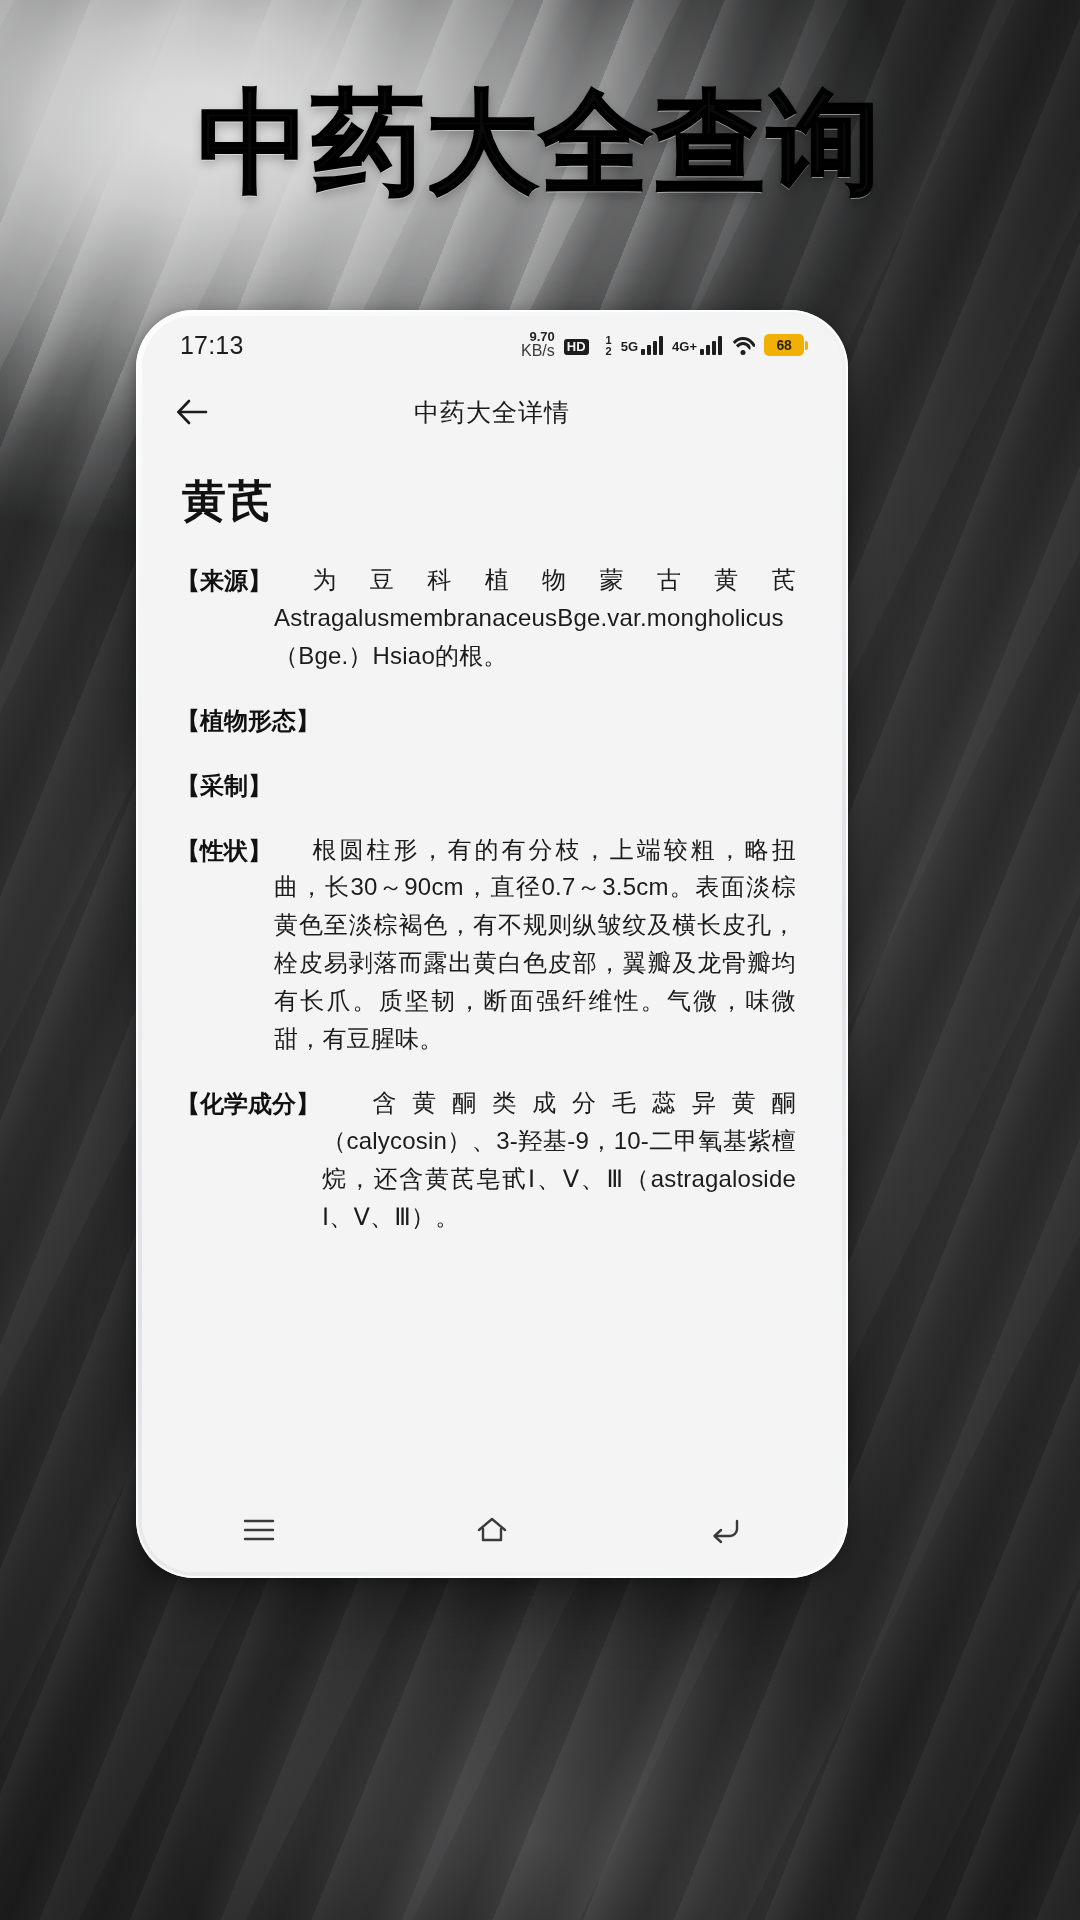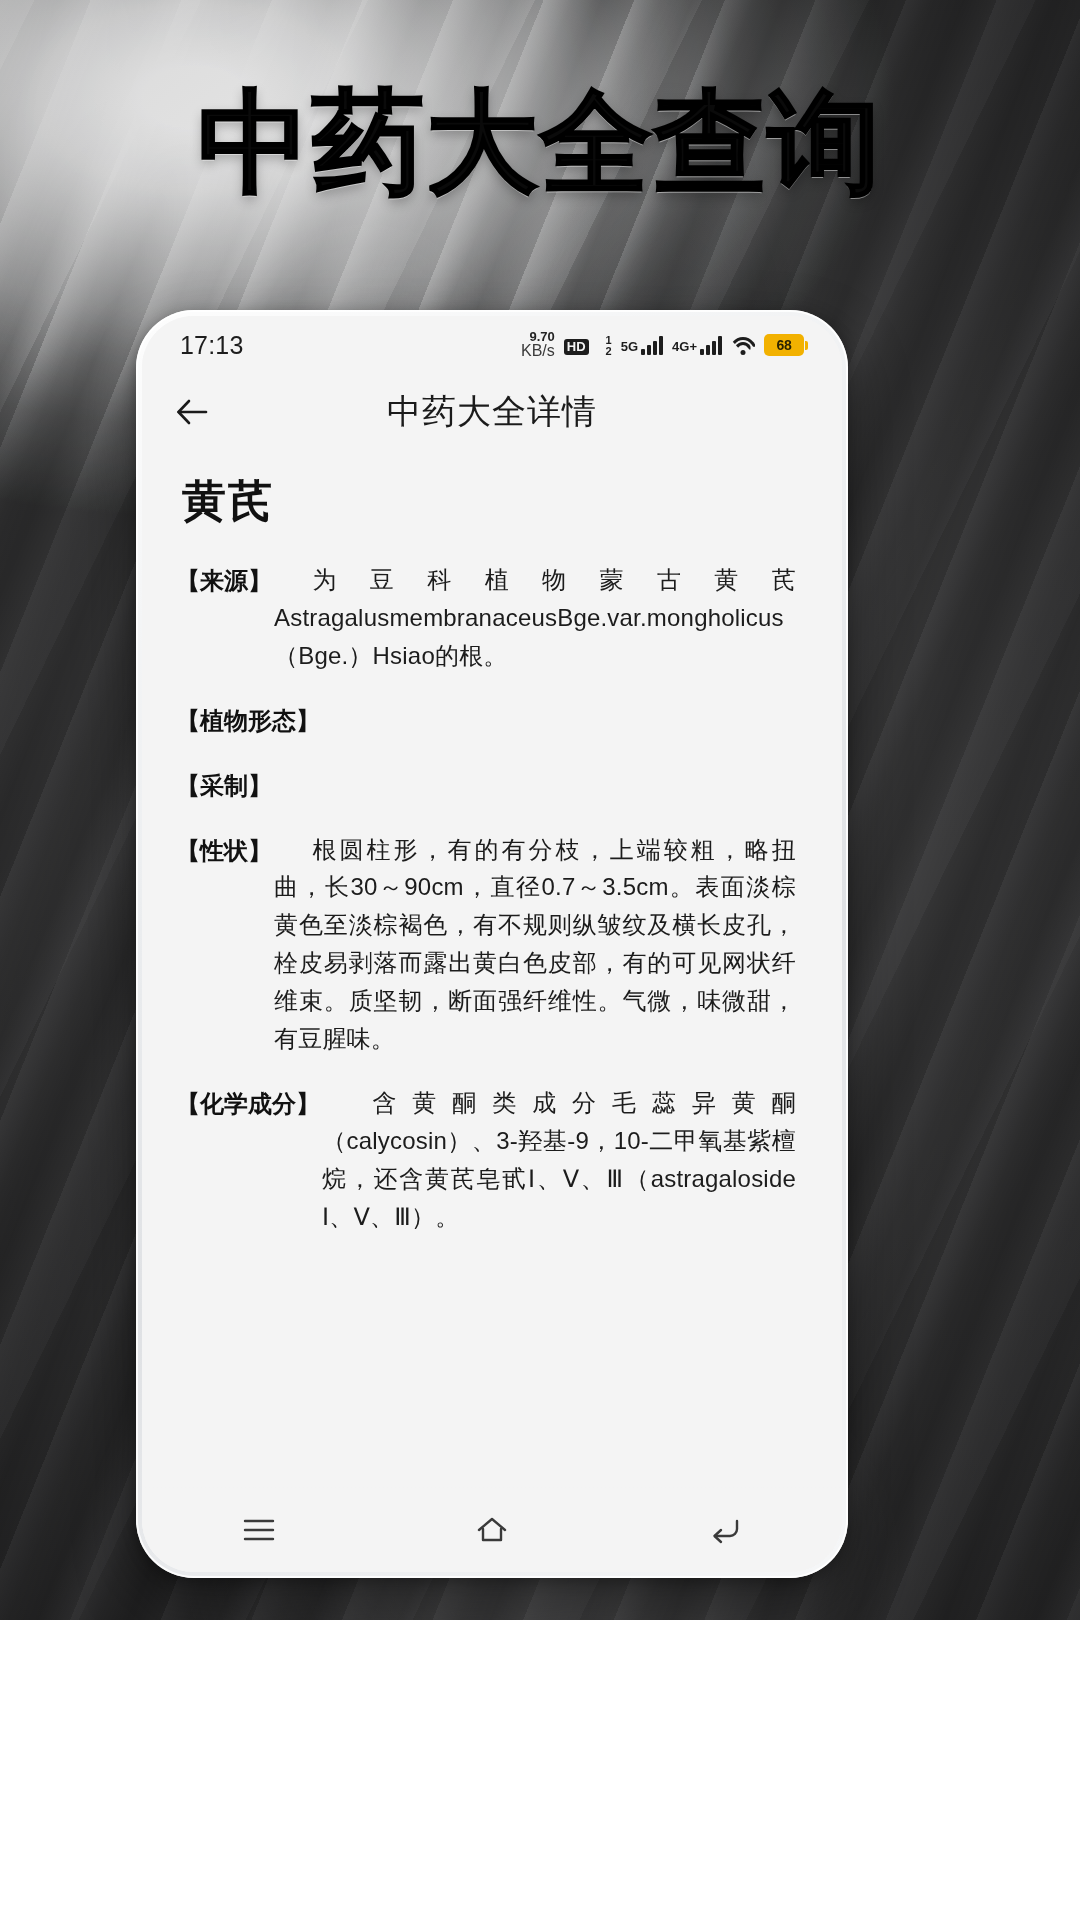--- a/index.html
+++ b/index.html
@@ -7,21 +7,21 @@
     padding: 0;
     width: 1080px;
     height: 1920px;
     overflow: hidden;
     font-family: "Liberation Sans", sans-serif;
   }
 
   #root {
     position: relative;
     width: 1080px;
-    height: 1620px;
+    height: 1920px;
     background: #737373;
     overflow: hidden;
   }
 
   
   .bg {
     position: absolute;
     inset: 0;
     background:
       radial-gradient(ellipse 700px 420px at 18% 6%, #ffffff 0%, #e3e4e6 22%, #9fa2a6 52%, #55585c 78%, #2e3134 100%),
@@ -224,21 +224,21 @@
     height: 48px;
     display: flex;
     align-items: center;
     justify-content: center;
     cursor: pointer;
   }
   .back-btn svg { display: block; }
   .appbar-title {
     flex: 1;
     text-align: center;
-    font-size: 34px;
+    font-size: 25px;
     color: #1b1b1b;
     font-weight: 500;
     letter-spacing: 1px;
     margin-left: -48px;
   }
 
   .content {
     flex: 1 1 auto;
     overflow: hidden;
     padding: 0 46px 0 34px;
@@ -392,21 +392,21 @@
           <div class="section">
             <div class="sec-label">【植物形态】</div>
           </div>
 
           <div class="section">
             <div class="sec-label">【采制】</div>
           </div>
 
           <div class="section">
             <div class="sec-label">【性状】</div>
-            <div class="sec-body no-indent">根圆柱形，有的有分枝，上端较粗，略扭曲，长30～90cm，直径0.7～3.5cm。表面淡棕黄色至淡棕褐色，有不规则纵皱纹及横长皮孔，栓皮易剥落而露出黄白色皮部，有的可见网状纤维束。质坚韧，断面强纤维性。气微，味微甜，有豆腥味。</div>
+            <div class="sec-body no-indent">根圆柱形，有的有分枝，上端较粗，略扭曲，长30～90cm，直径0.7～3.5cm。表面淡棕黄色至淡棕褐色，有不规则纵皱纹及横长皮孔，栓皮易剥落而露出黄白色皮部，翼瓣及龙骨瓣均有长爪。质坚韧，断面强纤维性。气微，味微甜，有豆腥味。</div>
           </div>
 
           <div class="section">
             <div class="sec-label">【化学成分】</div>
             <div class="sec-body">含黄酮类成分毛蕊异黄酮（calycosin）、3-羟基-9，10-二甲氧基紫檀烷，还含黄芪皂甙Ⅰ、Ⅴ、Ⅲ（astragaloside Ⅰ、Ⅴ、Ⅲ）。</div>
           </div>
 
         </div>
 
         <div class="content-fade"></div>

